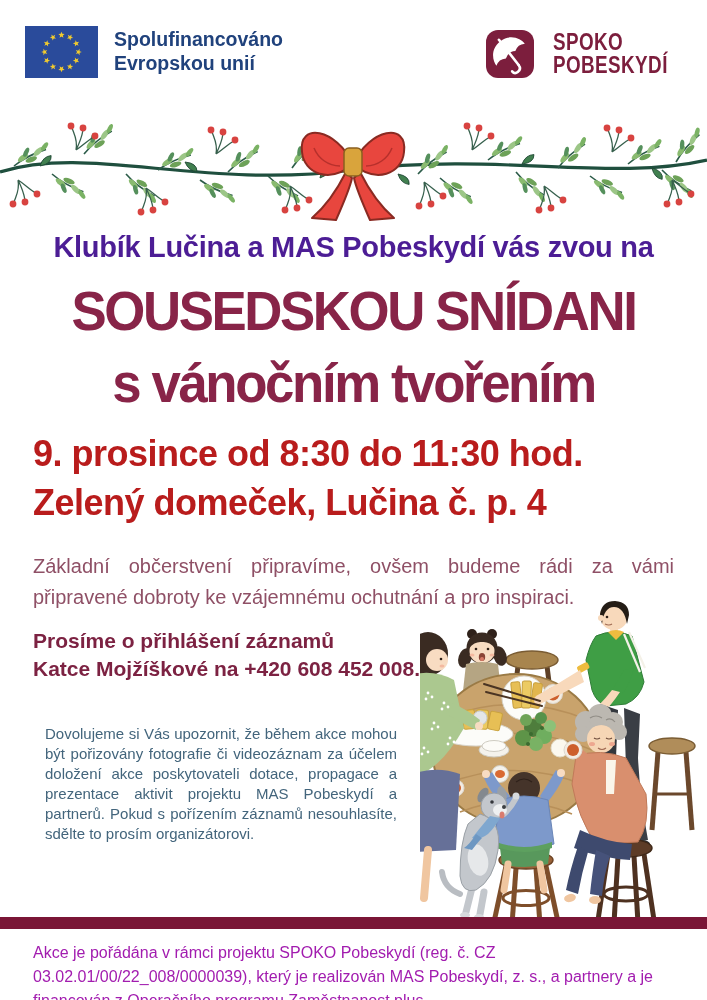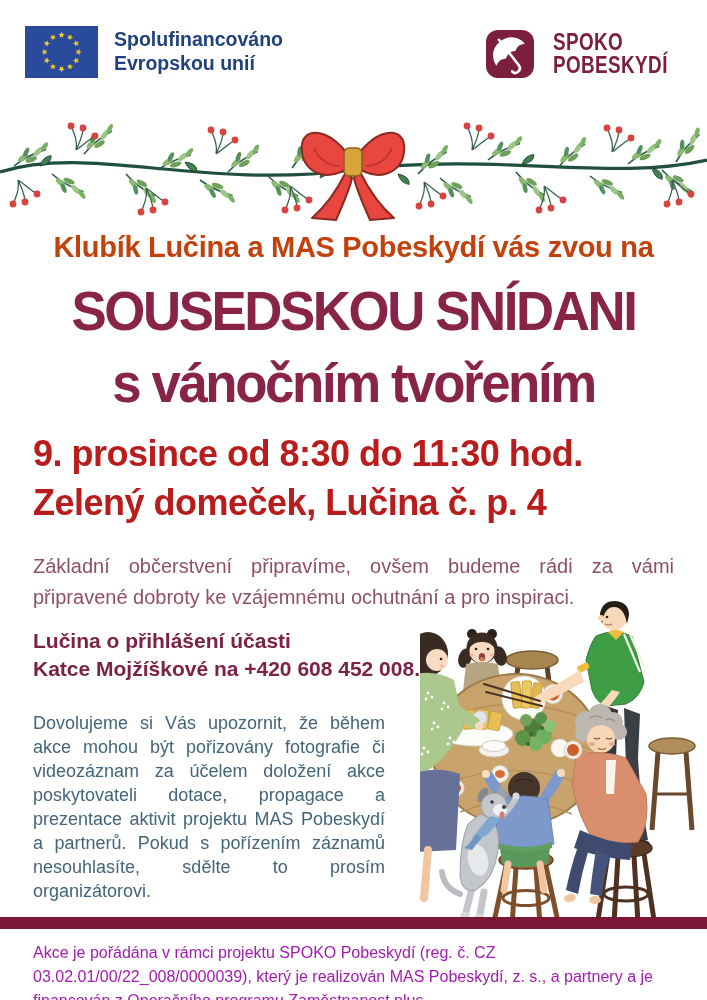--- a/index.html
+++ b/index.html
@@ -14,33 +14,33 @@
   .eu-flag{display:block;}
   .eu-text{color:#20427c;font-weight:bold;font-size:19.5px;line-height:1.22;}
   .spoko-block{position:absolute;right:22px;top:28px;display:flex;align-items:center;gap:18px;}
   .spoko-icon{display:block;}
   .spoko-text{color:#7c1e3d;font-weight:800;font-size:23px;line-height:1.02;
     letter-spacing:.5px;transform:scaleX(.82);transform-origin:left center;white-space:nowrap;}
   
   .garland{position:absolute;left:0;top:108px;}
   
   .intro{position:absolute;left:0;top:231px;width:707px;text-align:center;
-    color:#c2410c;font-weight:bold;font-size:29px;letter-spacing:-.3px;}
+    color:#4c1d95;font-weight:bold;font-size:29px;letter-spacing:-.3px;}
   .headline{position:absolute;left:0;top:276px;width:707px;text-align:center;
     color:#882448;font-weight:800;font-size:55px;line-height:1.3;
     letter-spacing:-2.5px;transform:scaleX(.96);transform-origin:center top;}
   .when-where{position:absolute;left:33px;top:430px;color:#b91c1c;
     font-weight:bold;font-size:36px;line-height:1.36;letter-spacing:-.5px;}
   
   .refreshments{position:absolute;left:33px;top:551px;width:641px;
     color:#8f5066;font-size:20px;line-height:1.55;text-align:justify;margin:0;}
   .rsvp{position:absolute;left:33px;top:627px;color:#7c2242;
     font-weight:bold;font-size:21px;line-height:1.32;margin:0;}
   .disclaimer{position:absolute;left:33px;top:712px;width:352px;
-    color:#43657c;font-size:18px;line-height:1.33;text-align:justify;margin:0;}
+    color:#43657c;font-size:15px;line-height:1.33;text-align:justify;margin:12px;}
   
   .illus{position:absolute;left:420px;top:598px;}
   
   .footer-bar{position:absolute;left:0;top:917px;width:707px;height:12px;background:#7a1636;}
   .footer-text{position:absolute;left:33px;top:941px;width:645px;
     color:#a21caf;font-size:16px;line-height:1.5;margin:0;}
 </style>
 </head>
 <body>
 
@@ -161,21 +161,21 @@
     <div>s vánočním tvořením</div>
   </div>
   <div class="when-where">
     <div>9. prosince od 8:30 do 11:30 hod.</div>
     <div>Zelený domeček, Lučina č. p. 4</div>
   </div>
 
   <p class="refreshments">Základní občerstvení připravíme, ovšem budeme rádi za vámi připravené dobroty ke vzájemnému ochutnání a pro inspiraci.</p>
 
   <p class="rsvp">
-    <span>Lučina o přihlášení účasti</span><br>
+    <span>Prosíme o přihlášení záznamů</span><br>
     <span>Katce Mojžíškové na +420 608 452 008.</span>
   </p>
 
   <p class="disclaimer">Dovolujeme si Vás upozornit, že během akce mohou být pořizovány fotografie či videozáznam za účelem doložení akce poskytovateli dotace, propagace a prezentace aktivit projektu MAS Pobeskydí a partnerů. Pokud s pořízením záznamů nesouhlasíte, sdělte to prosím organizátorovi.</p>
 
   <svg class="illus" width="287" height="327" viewBox="0 0 287 327">
 
     <g>
       <line x1="98" y1="68" x2="94" y2="100" stroke="#5d4026" stroke-width="5"></line>
       <line x1="127" y1="68" x2="131" y2="100" stroke="#5d4026" stroke-width="5"></line>

